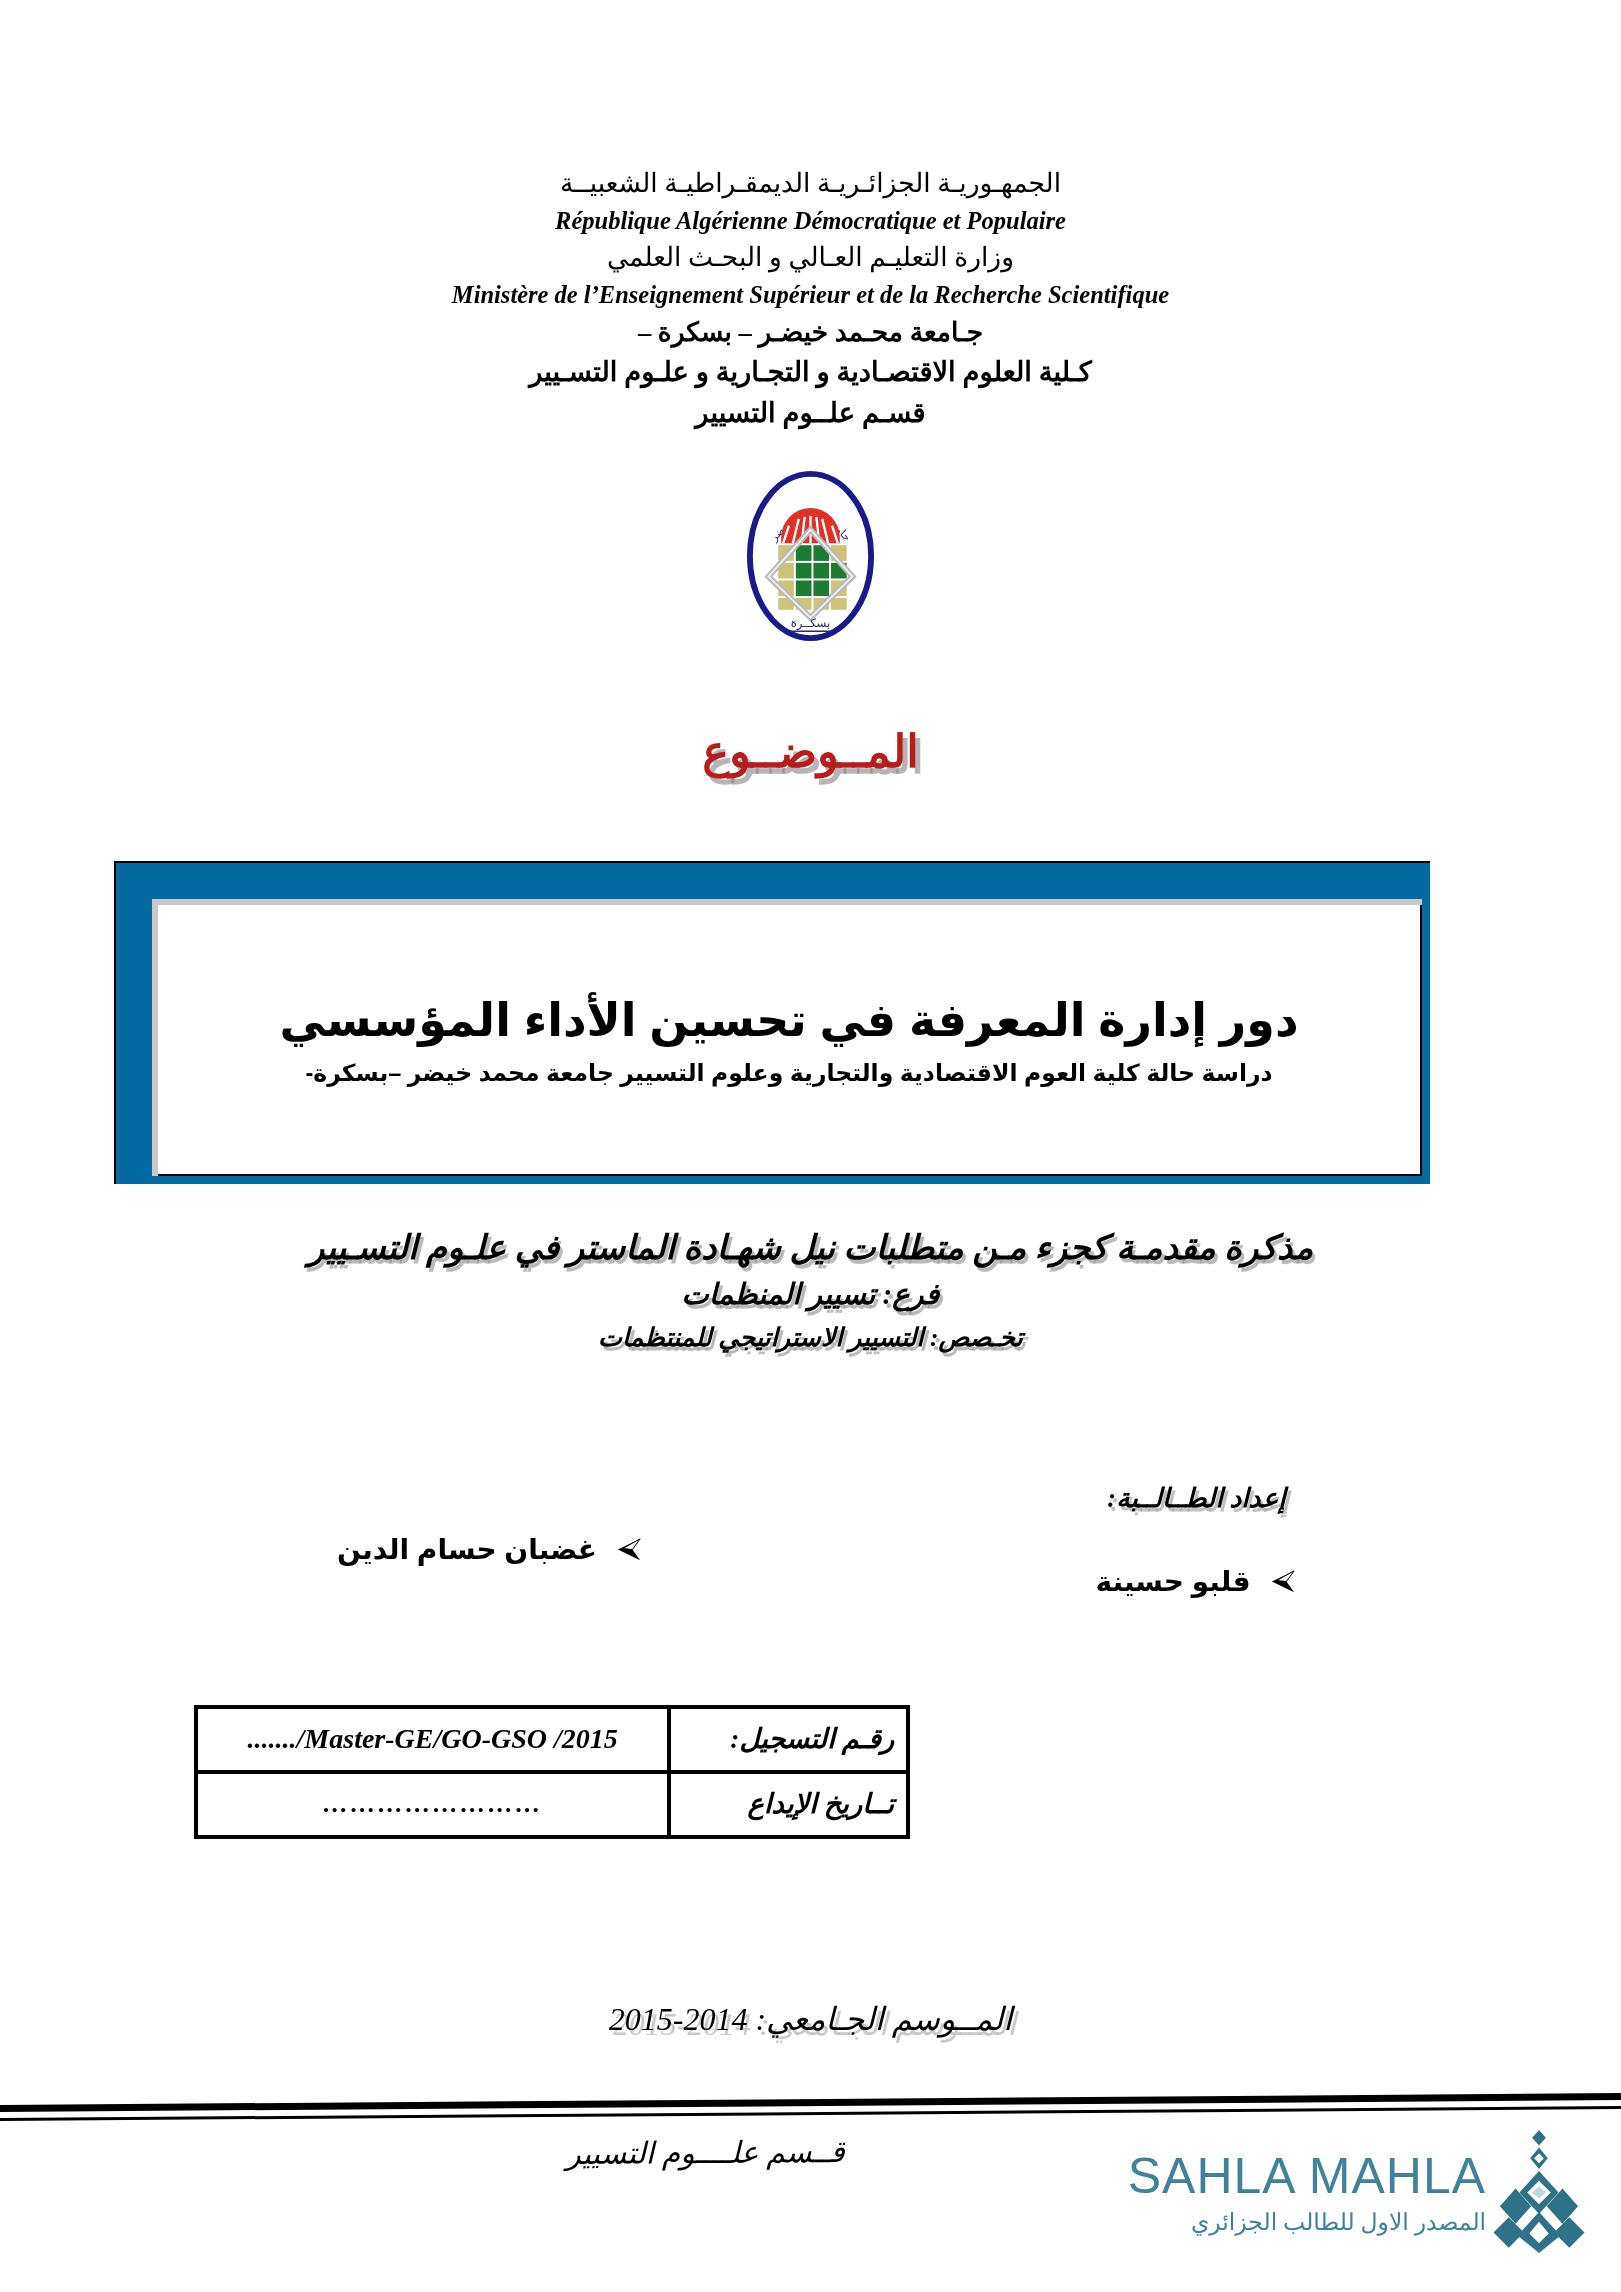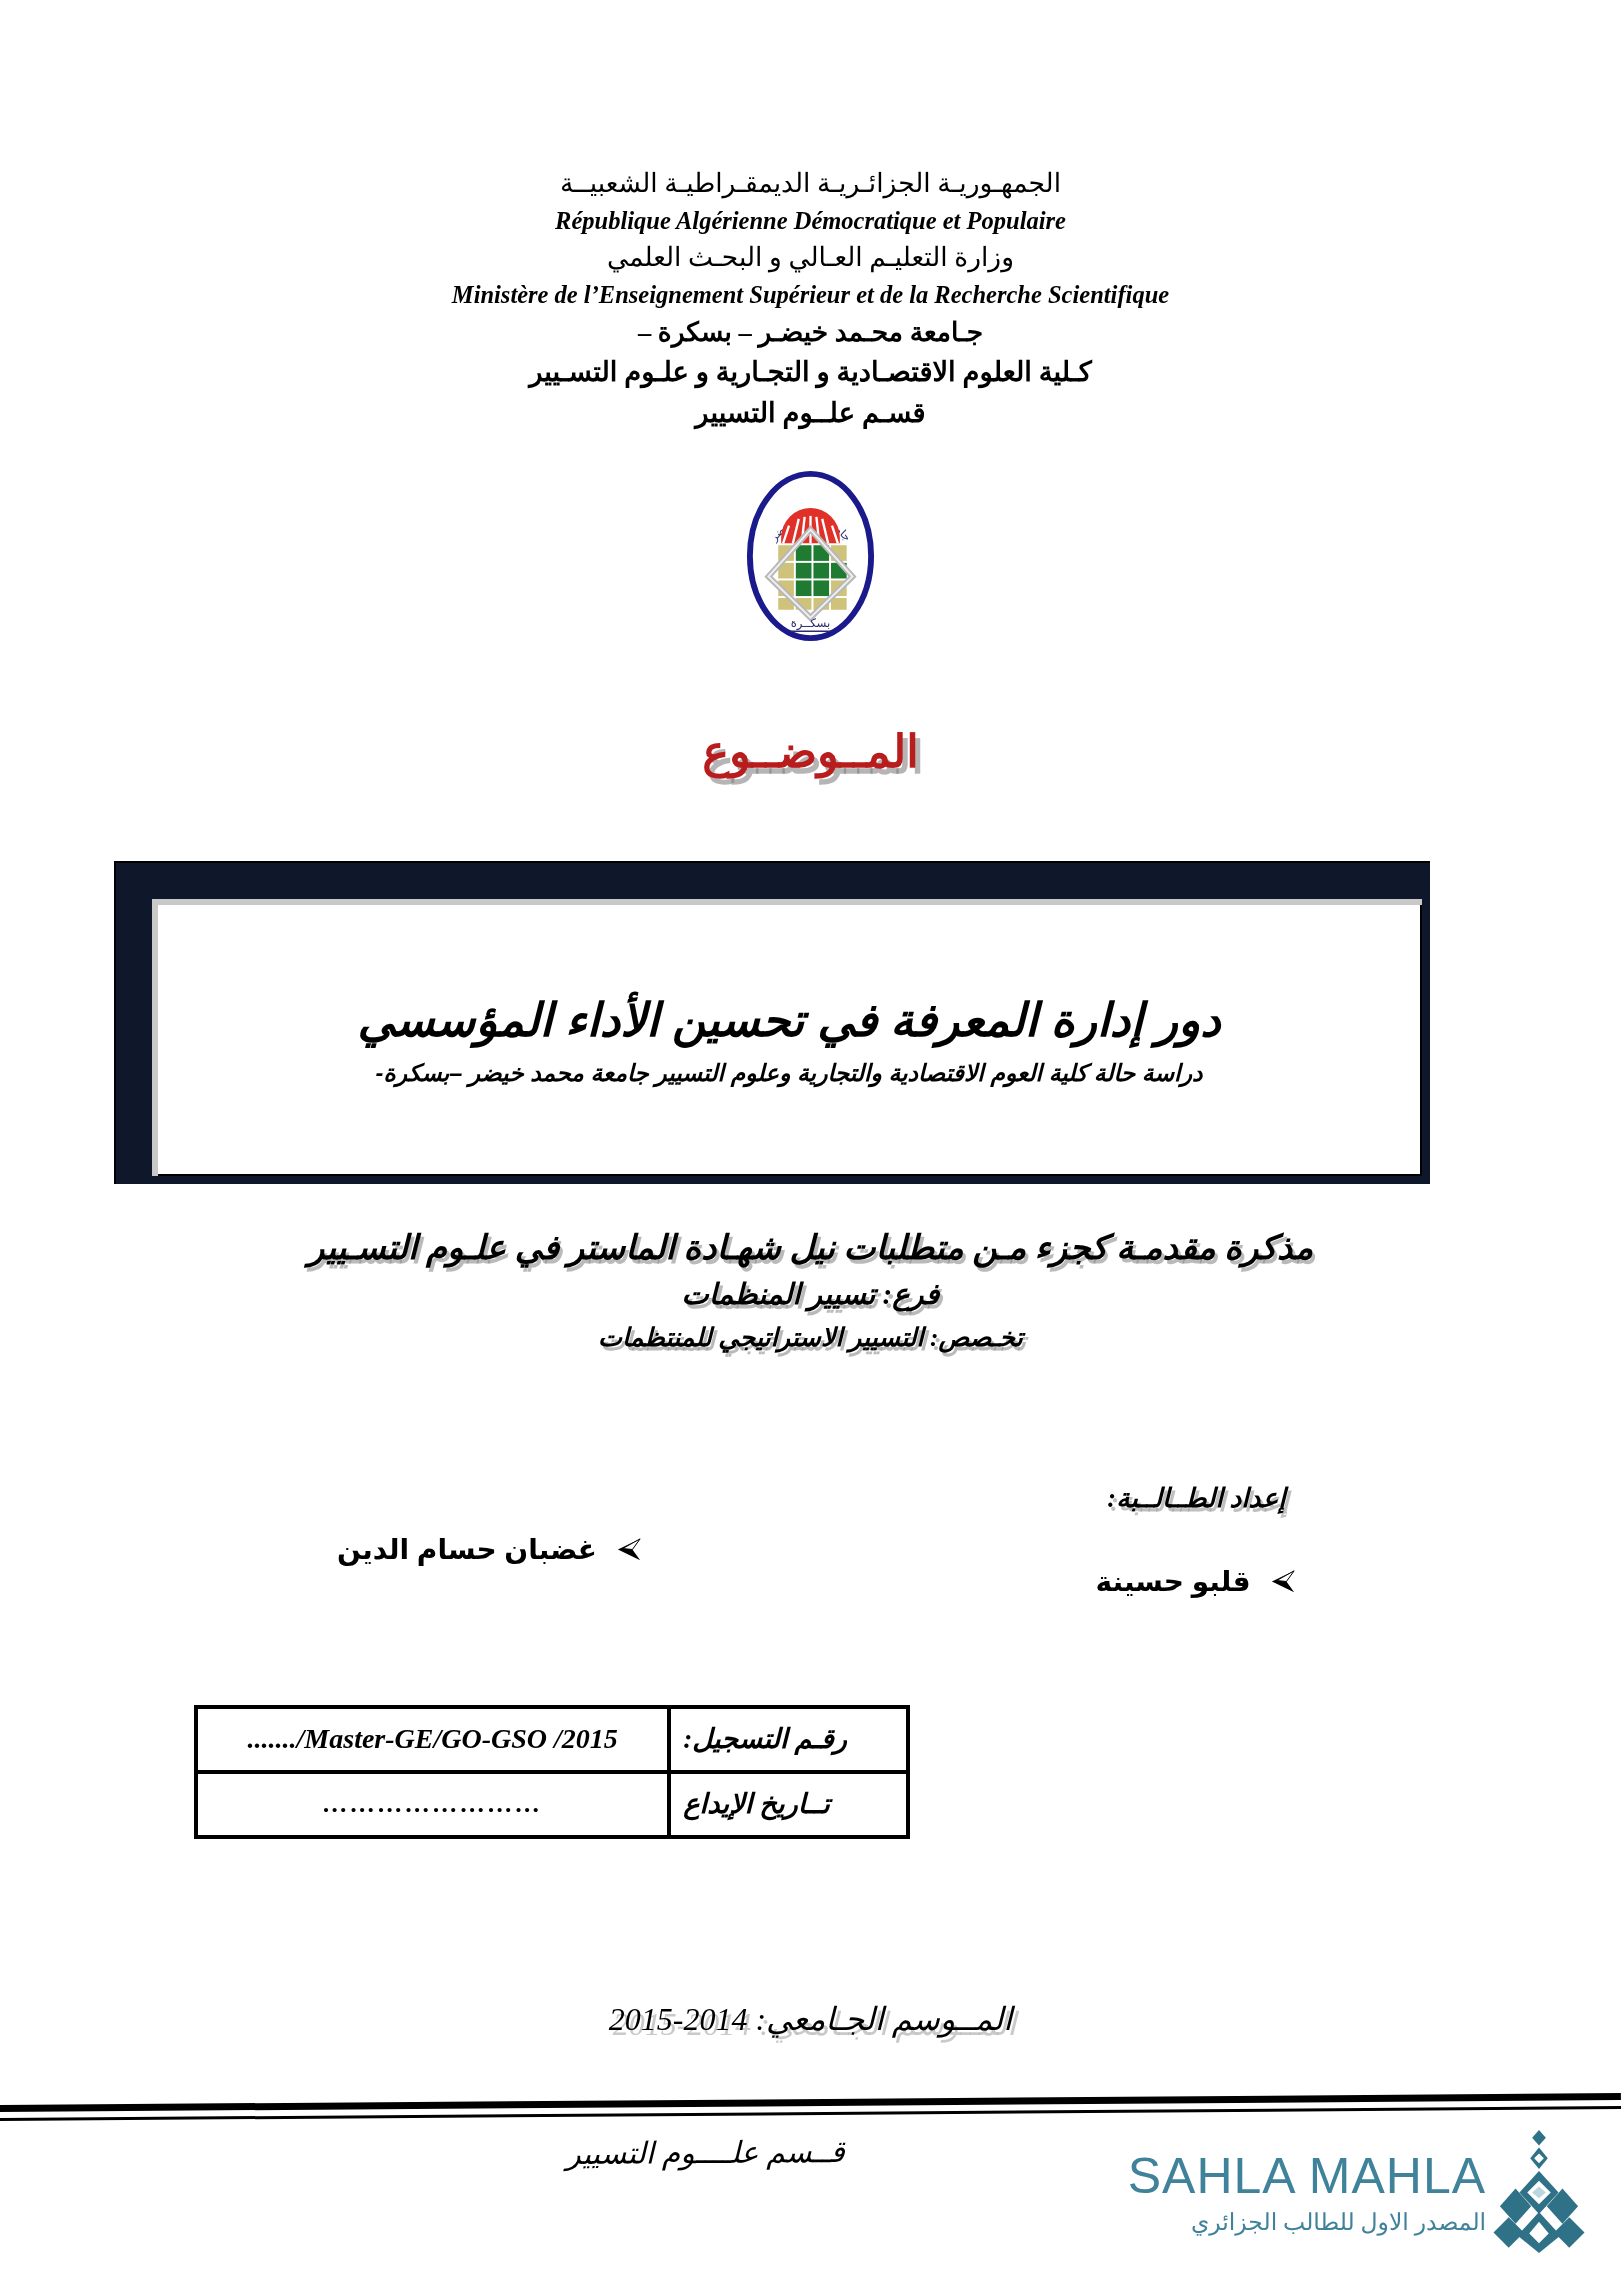--- a/index.html
+++ b/index.html
@@ -91,25 +91,24 @@
     text-shadow: 4.9px 5.9px 0 rgba(120,120,120,0.55);
   }
 
   
   .title-box-outer {
     position: absolute;
     top: 861px;
     left: 114px;
     width: 1316px;
     height: 323px;
-    background: #0f172a;
+    background: #0369a1;
     border-top: 2.9px solid #000000;
     border-left: 2.9px solid #000000;
     box-sizing: border-box;
-    font-style: italic;
   }
   .title-box-mid {
     position: absolute;
     top: 36px;
     left: 36px;
     right: 7.8px;
     bottom: 7.8px;
     background: #c9c9c9;
   }
   .title-box-inner {
@@ -236,21 +235,21 @@
     border: 2.9px double #000000;
   }
   .reg-table td {
     border: 2.9px double #000000;
     padding: 6.9px 11.8px;
     height: 47px;
     vertical-align: middle;
   }
   .reg-label {
     width: 211px;
-    text-align: left;
+    text-align: right;
     direction: rtl;
     font-family: "Liberation Serif", "DejaVu Serif", serif;
     font-weight: bold;
     font-style: italic;
     font-size: 27.4px;
   }
   .reg-value {
     text-align: center;
     font-family: "Liberation Serif", "DejaVu Serif", serif;
     font-weight: bold;

